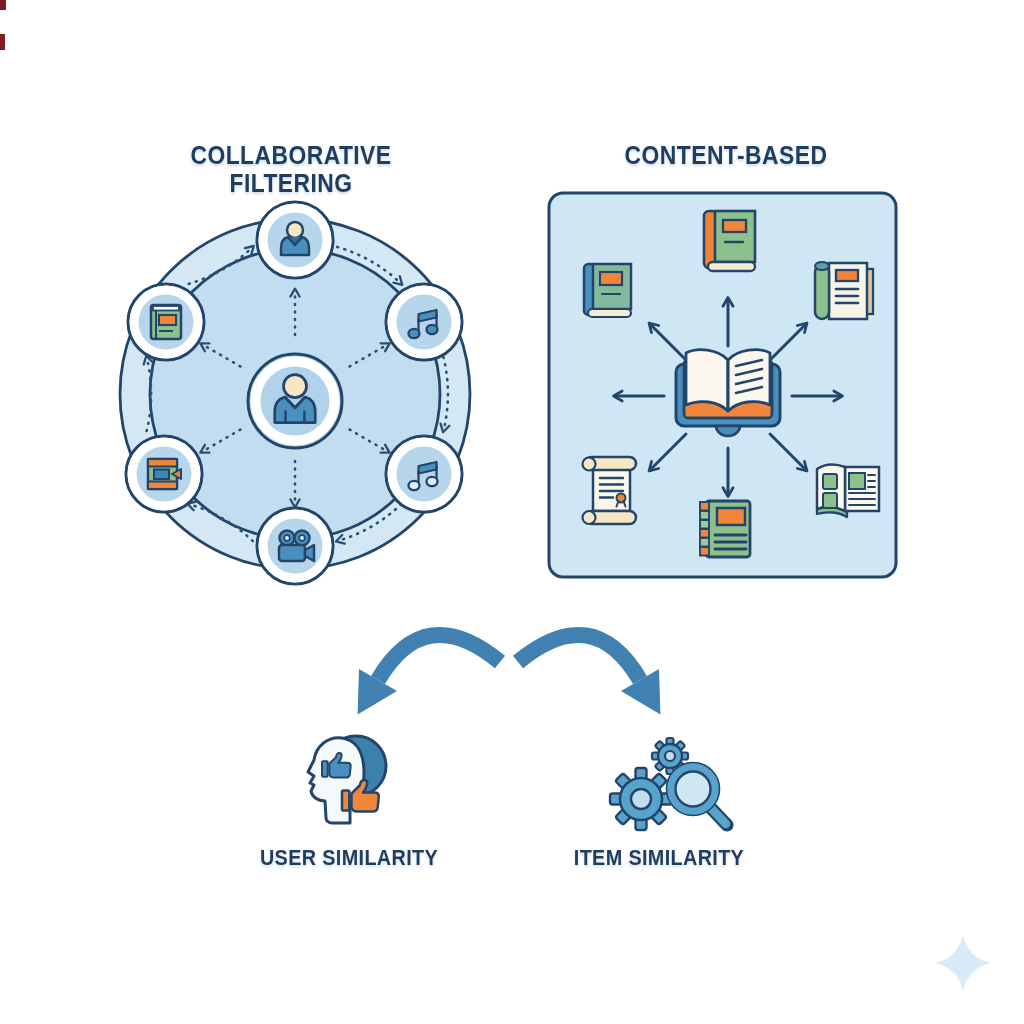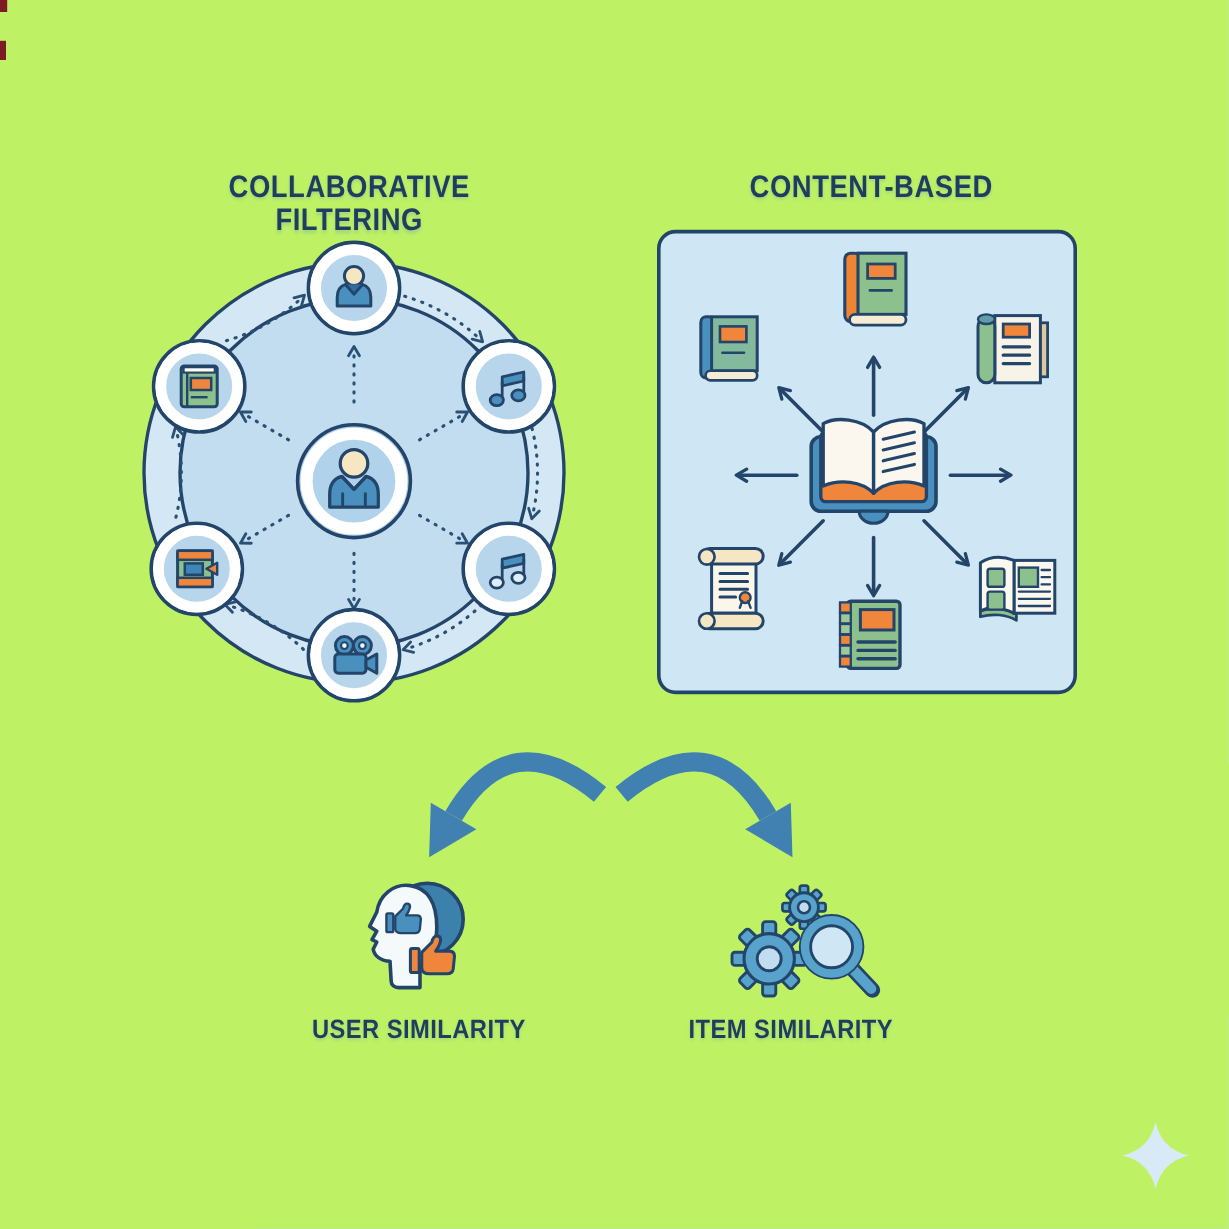--- a/index.html
+++ b/index.html
@@ -1,17 +1,17 @@
 <!DOCTYPE html>
 <html><head>
 <meta charset="utf-8">
 <style>
   html,body{margin:0;padding:0;}
   body{width:1024px;height:1024px;overflow:hidden;background:#c2ddef;font-family:"Liberation Sans",sans-serif;}
-  .stage{position:relative;width:1024px;height:1024px;background:#bef264;}
+  .stage{position:relative;width:1024px;height:1024px;background:#ffffff;}
   svg.layer{position:absolute;left:0;top:0;}
   .title{
     position:absolute;text-align:center;color:#1f3d5e;font-weight:700;
     font-size:26px;line-height:1.07;letter-spacing:.5px;
     transform:scaleX(.88);transform-origin:center top;
     text-shadow:0 2px 3px rgba(110,150,185,.35);
   }
   .sublabel{
     position:absolute;text-align:center;color:#1f3d5e;font-weight:700;
     font-size:22px;letter-spacing:.4px;

